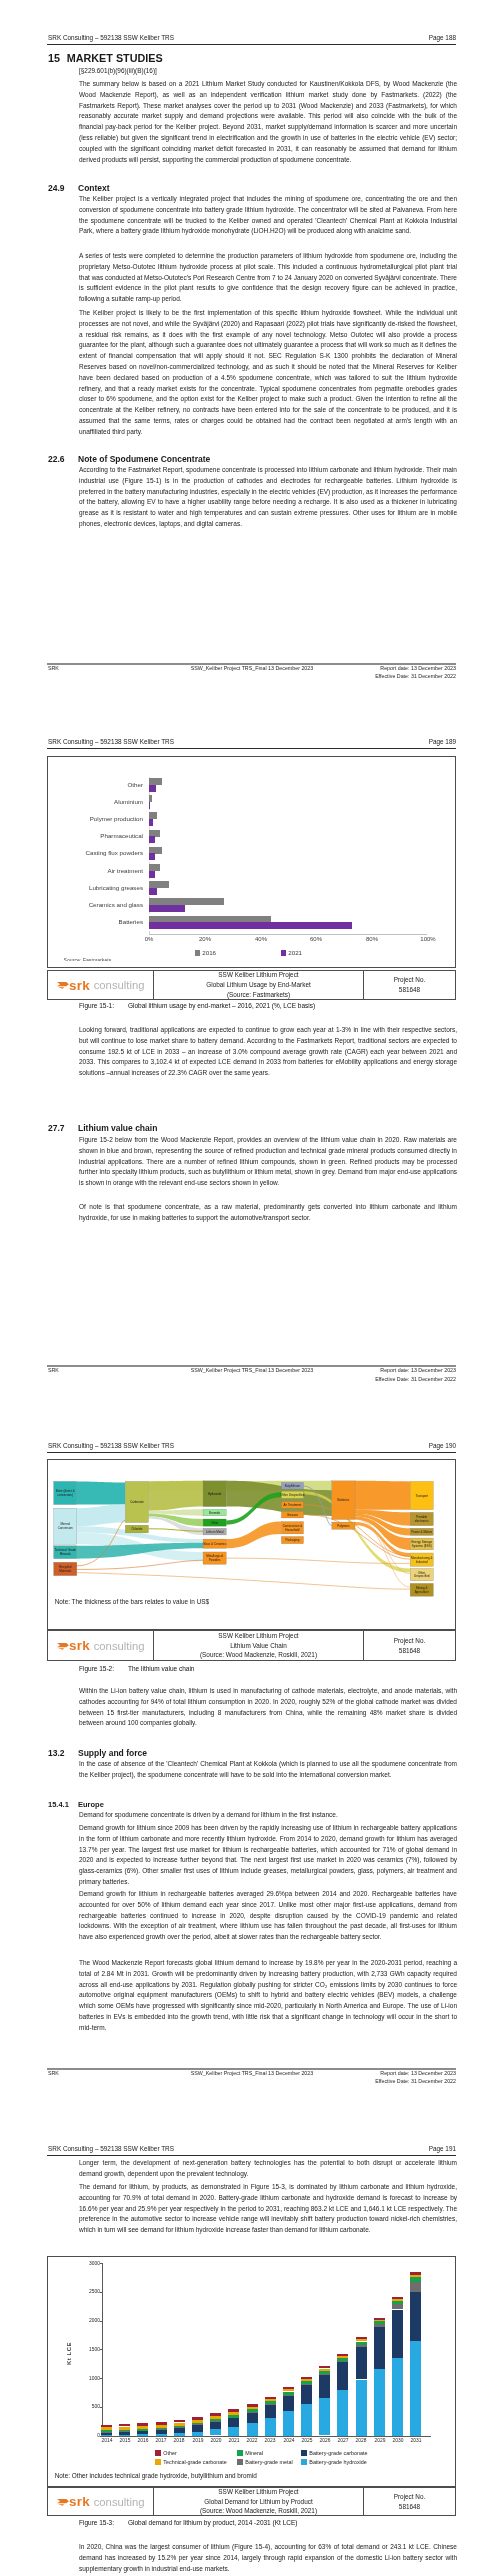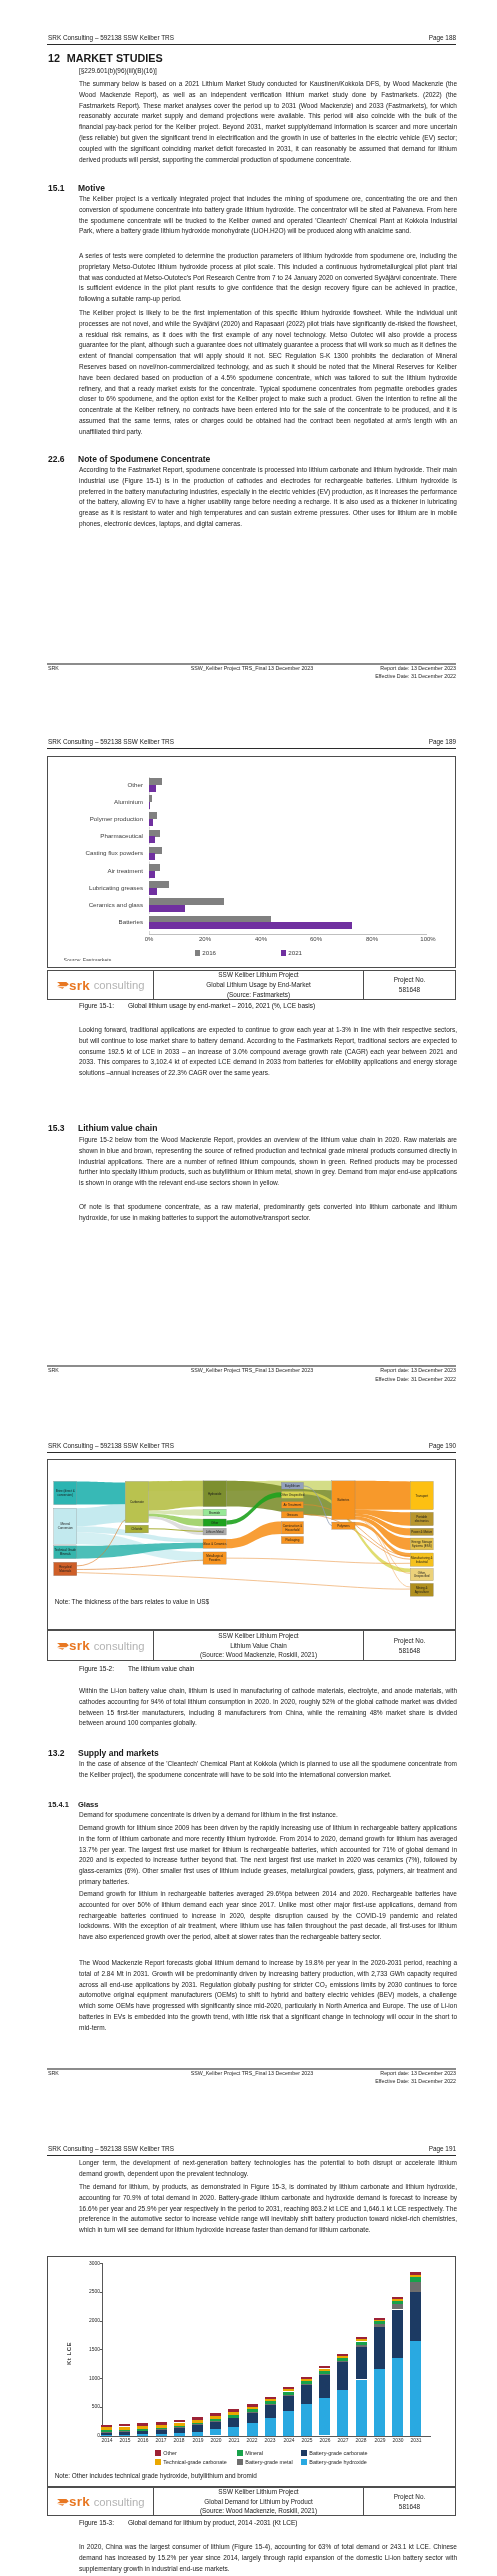--- a/index.html
+++ b/index.html
@@ -53,28 +53,28 @@
 
 <div id="doc">
 
   <div class="pagehead" style="top:34px">
     <span>SRK Consulting – 592138 SSW Keliber TRS</span>
     <span>Page 188</span>
   </div>
   <div class="headrule" style="top:44px"></div>
 
   <div class="h1" style="top:52px">
-    <span>12</span><span class="lab">MARKET STUDIES</span>
+    <span>15</span><span class="lab">MARKET STUDIES</span>
   </div>
   <div class="regref" style="top:67px">[§229.601(b)(96)(iii)(B)(16)]</div>
 
   <div class="para" style="top:79px">The summary below is based on a 2021 Lithium Market Study conducted for Kaustinen/Kokkola DFS, by Wood Mackenzie (the Wood Mackenzie Report), as well as an independent verification lithium market study done by Fastmarkets. (2022) (the Fastmarkets Report). These market analyses cover the period up to 2031 (Wood Mackenzie) and 2033 (Fastmarkets), for which reasonably accurate market supply and demand projections were available. This period will also coincide with the bulk of the financial pay-back period for the Keliber project. Beyond 2031, market supply/demand information is scarcer and more uncertain (less reliable) but given the significant trend in electrification and the growth in use of batteries in the electric vehicle (EV) sector; coupled with the significant coinciding market deficit forecasted in 2031, it can reasonably be assumed that demand for lithium derived products will persist, supporting the commercial production of spodumene concentrate.</div>
 
   <div class="h2" style="top:183px">
-    <span>15.1</span><span class="lab">Motive</span>
+    <span>24.9</span><span class="lab">Context</span>
   </div>
   <div class="para" style="top:194px">The Keliber project is a vertically integrated project that includes the mining of spodumene ore, concentrating the ore and then conversion of spodumene concentrate into battery grade lithium hydroxide. The concentrator will be sited at Paivaneva. From here the spodumene concentrate will be trucked to the Keliber owned and operated 'Cleantech' Chemical Plant at Kokkola Industrial Park, where a battery grade lithium hydroxide monohydrate (LiOH.H2O) will be produced along with analcime sand.</div>
   <div class="para" style="top:251px">A series of tests were completed to determine the production parameters of lithium hydroxide from spodumene ore, including the proprietary Metso-Outotec lithium hydroxide process at pilot scale. This included a continuous hydrometallurgical pilot plant trial that was conducted at Metso-Outotec's Pori Research Centre from 7 to 24 January 2020 on converted Syväjärvi concentrate. There is sufficient evidence in the pilot plant results to give confidence that the design recovery figure can be achieved in practice, following a suitable ramp-up period.</div>
   <div class="para" style="top:308px">The Keliber project is likely to be the first implementation of this specific lithium hydroxide flowsheet. While the individual unit processes are not novel, and while the Syväjärvi (2020) and Rapasaari (2022) pilot trials have significantly de-risked the flowsheet, a residual risk remains, as it does with the first example of any novel technology. Metso Outotec will also provide a process guarantee for the plant, although such a guarantee does not ultimately guarantee a process that will work so much as it defines the extent of financial compensation that will apply should it not. SEC Regulation S-K 1300 prohibits the declaration of Mineral Reserves based on novel/non-commercialized technology, and as such it should be noted that the Mineral Reserves for Keliber have been declared based on production of a 4.5% spodumene concentrate, which was tailored to suit the lithium hydroxide refinery, and that a ready market exists for the concentrate. Typical spodumene concentrates from pegmatite orebodies grades closer to 6% spodumene, and the option exist for the Keliber project to make such a product. Given the intention to refine all the concentrate at the Keliber refinery, no contracts have been entered into for the sale of the concentrate to be produced, and it is assumed that the same terms, rates or charges could be obtained had the contract been negotiated at arm's length with an unaffiliated third party.</div>
 
   <div class="h2" style="top:454px">
     <span>22.6</span><span class="lab">Note of Spodumene Concentrate</span>
   </div>
   <div class="para" style="top:465px">According to the Fastmarket Report, spodumene concentrate is processed into lithium carbonate and lithium hydroxide. Their main industrial use (Figure 15-1) is in the production of cathodes and electrodes for rechargeable batteries. Lithium hydroxide is preferred in the battery manufacturing industries, especially in the electric vehicles (EV) production, as it increases the performance of the battery, allowing EV to have a higher usability range before needing a recharge. It is also used as a thickener in lubricating grease as it is resistant to water and high temperatures and can sustain extreme pressures. Other uses for lithium are in mobile phones, electronic devices, laptops, and digital cameras.</div>
 
@@ -155,21 +155,21 @@
       <div>581648</div>
     </div>
   </div>
   <div class="caption" style="top:1002px">
     <span class="cl">Figure 15-1:</span><span>Global lithium usage by end-market – 2016, 2021 (%, LCE basis)</span>
   </div>
 
   <div class="para" style="top:1025px">Looking forward, traditional applications are expected to continue to grow each year at 1-3% in line with their respective sectors, but will continue to lose market share to battery demand. According to the Fastmarkets Report, traditional sectors are expected to consume 192.5 kt of LCE in 2033 – an increase of 3.0% compound average growth rate (CAGR) each year between 2021 and 2033. This compares to 3,102.4 kt of expected LCE demand in 2033 from batteries for eMobility applications and energy storage solutions –annual increases of 22.3% CAGR over the same years.</div>
 
   <div class="h2" style="top:1123px">
-    <span>15.3</span><span class="lab">Lithium value chain</span>
+    <span>27.7</span><span class="lab">Lithium value chain</span>
   </div>
   <div class="para" style="top:1135px">Figure 15-2 below from the Wood Mackenzie Report, provides an overview of the lithium value chain in 2020. Raw materials are shown in blue and brown, representing the source of refined production and technical grade mineral products consumed directly in industrial applications. There are a number of refined lithium compounds, shown in green. Refined products may be processed further into specialty lithium products, such as butyllithium or lithium metal, shown in grey. Demand from major end-use applications is shown in orange with the relevant end-use sectors shown in yellow.</div>
   <div class="para" style="top:1202px">Of note is that spodumene concentrate, as a raw material, predominantly gets converted into lithium carbonate and lithium hydroxide, for use in making batteries to support the automotive/transport sector.</div>
 
   <div class="footrule" style="top:1365px"></div>
   <div class="footrow" style="top:1367px">
     <span class="l">SRK</span>
     <span class="c">SSW_Keliber Project TRS_Final 13 December 2023</span>
     <span class="r">Report date: 13 December 2023</span>
   </div>
@@ -290,26 +290,26 @@
       <div>581648</div>
     </div>
   </div>
   <div class="caption" style="top:1665px">
     <span class="cl">Figure 15-2:</span><span>The lithium value chain</span>
   </div>
 
   <div class="para" style="top:1686px">Within the Li-ion battery value chain, lithium is used in manufacturing of cathode materials, electrolyte, and anode materials, with cathodes accounting for 94% of total lithium consumption in 2020. In 2020, roughly 52% of the global cathode market was divided between 15 first-tier manufacturers, including 8 manufacturers from China, while the remaining 48% market share is divided between around 100 companies globally.</div>
 
   <div class="h2" style="top:1748px">
-    <span>13.2</span><span class="lab">Supply and markets</span>
+    <span>13.2</span><span class="lab">Supply and force</span>
   </div>
   <div class="para" style="top:1759px">In the case of absence of the 'Cleantech' Chemical Plant at Kokkola (which is planned to use all the spodumene concentrate from the Keliber project), the spodumene concentrate will have to be sold into the international conversion market.</div>
 
   <div class="h3" style="top:1800px">
-    <span>15.4.1</span><span class="lab">Glass</span>
+    <span>15.4.1</span><span class="lab">Europe</span>
   </div>
   <div class="para" style="top:1810px">Demand for spodumene concentrate is driven by a demand for lithium in the first instance.</div>
   <div class="para" style="top:1823px">Demand growth for lithium since 2009 has been driven by the rapidly increasing use of lithium in rechargeable battery applications in the form of lithium carbonate and more recently lithium hydroxide. From 2014 to 2020, demand growth for lithium has averaged 13.7% per year. The largest first use market for lithium is rechargeable batteries, which accounted for 71% of global demand in 2020 and is expected to increase further beyond that. The next largest first use market in 2020 was ceramics (7%), followed by glass-ceramics (6%). Other smaller first uses of lithium include greases, metallurgical powders, glass, polymers, air treatment and primary batteries.</div>
   <div class="para" style="top:1889px">Demand growth for lithium in rechargeable batteries averaged 29.6%pa between 2014 and 2020. Rechargeable batteries have accounted for over 50% of lithium demand each year since 2017. Unlike most other major first-use applications, demand from rechargeable batteries continued to increase in 2020, despite disruption caused by the COVID-19 pandemic and related lockdowns. With the exception of air treatment, where lithium use has fallen throughout the past decade, all first-uses for lithium have also experienced growth over the period, albeit at slower rates than the rechargeable battery sector.</div>
   <div class="para" style="top:1958px">The Wood Mackenzie Report forecasts global lithium demand to increase by 19.8% per year in the 2020-2031 period, reaching a total of 2.84 Mt in 2031. Growth will be predominantly driven by increasing battery production, with 2,733 GWh capacity required across all end-use applications by 2031. Regulation globally pushing for stricter CO₂ emissions limits by 2030 continues to force automotive original equipment manufacturers (OEMs) to shift to hybrid and battery electric vehicles (BEV) models, a challenge which some OEMs have progressed with significantly since mid-2020, particularly in North America and Europe. The use of Li-ion batteries in EVs is embedded into the growth trend, with little risk that a significant change in technology will occur in the short to mid-term.</div>
 
   <div class="footrule" style="top:2068px"></div>
   <div class="footrow" style="top:2070px">
     <span class="l">SRK</span>
     <span class="c">SSW_Keliber Project TRS_Final 13 December 2023</span>

